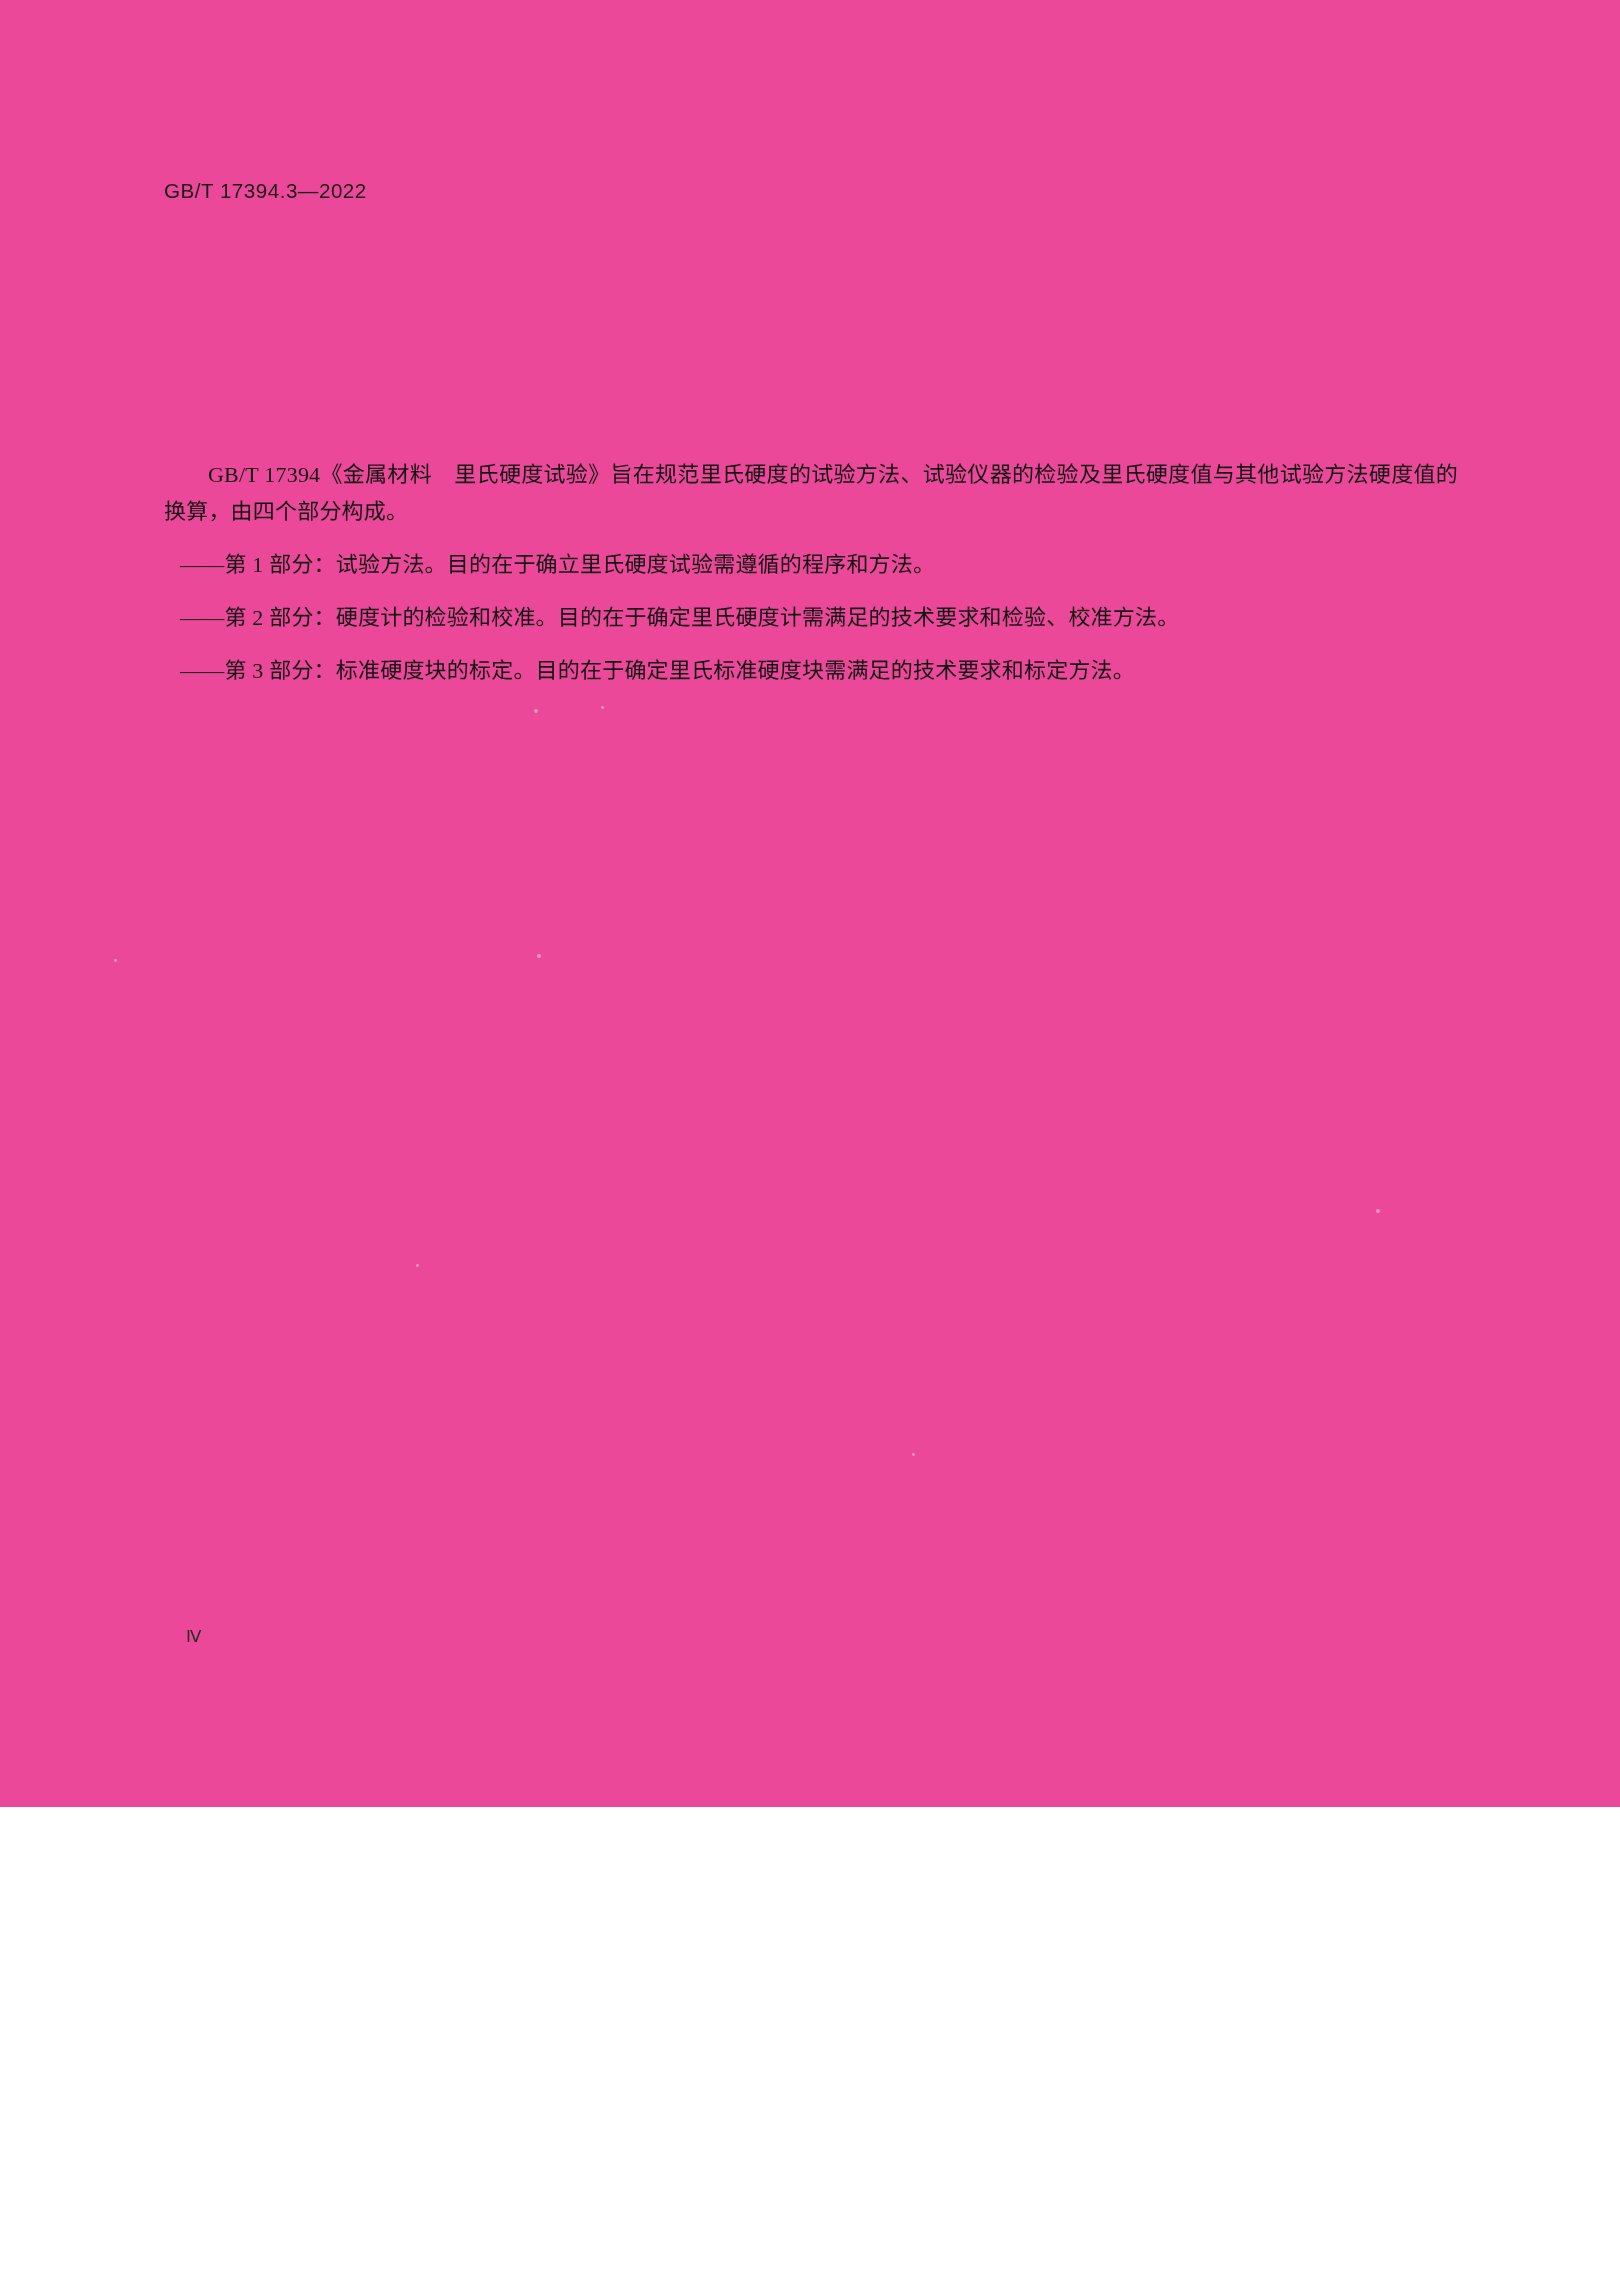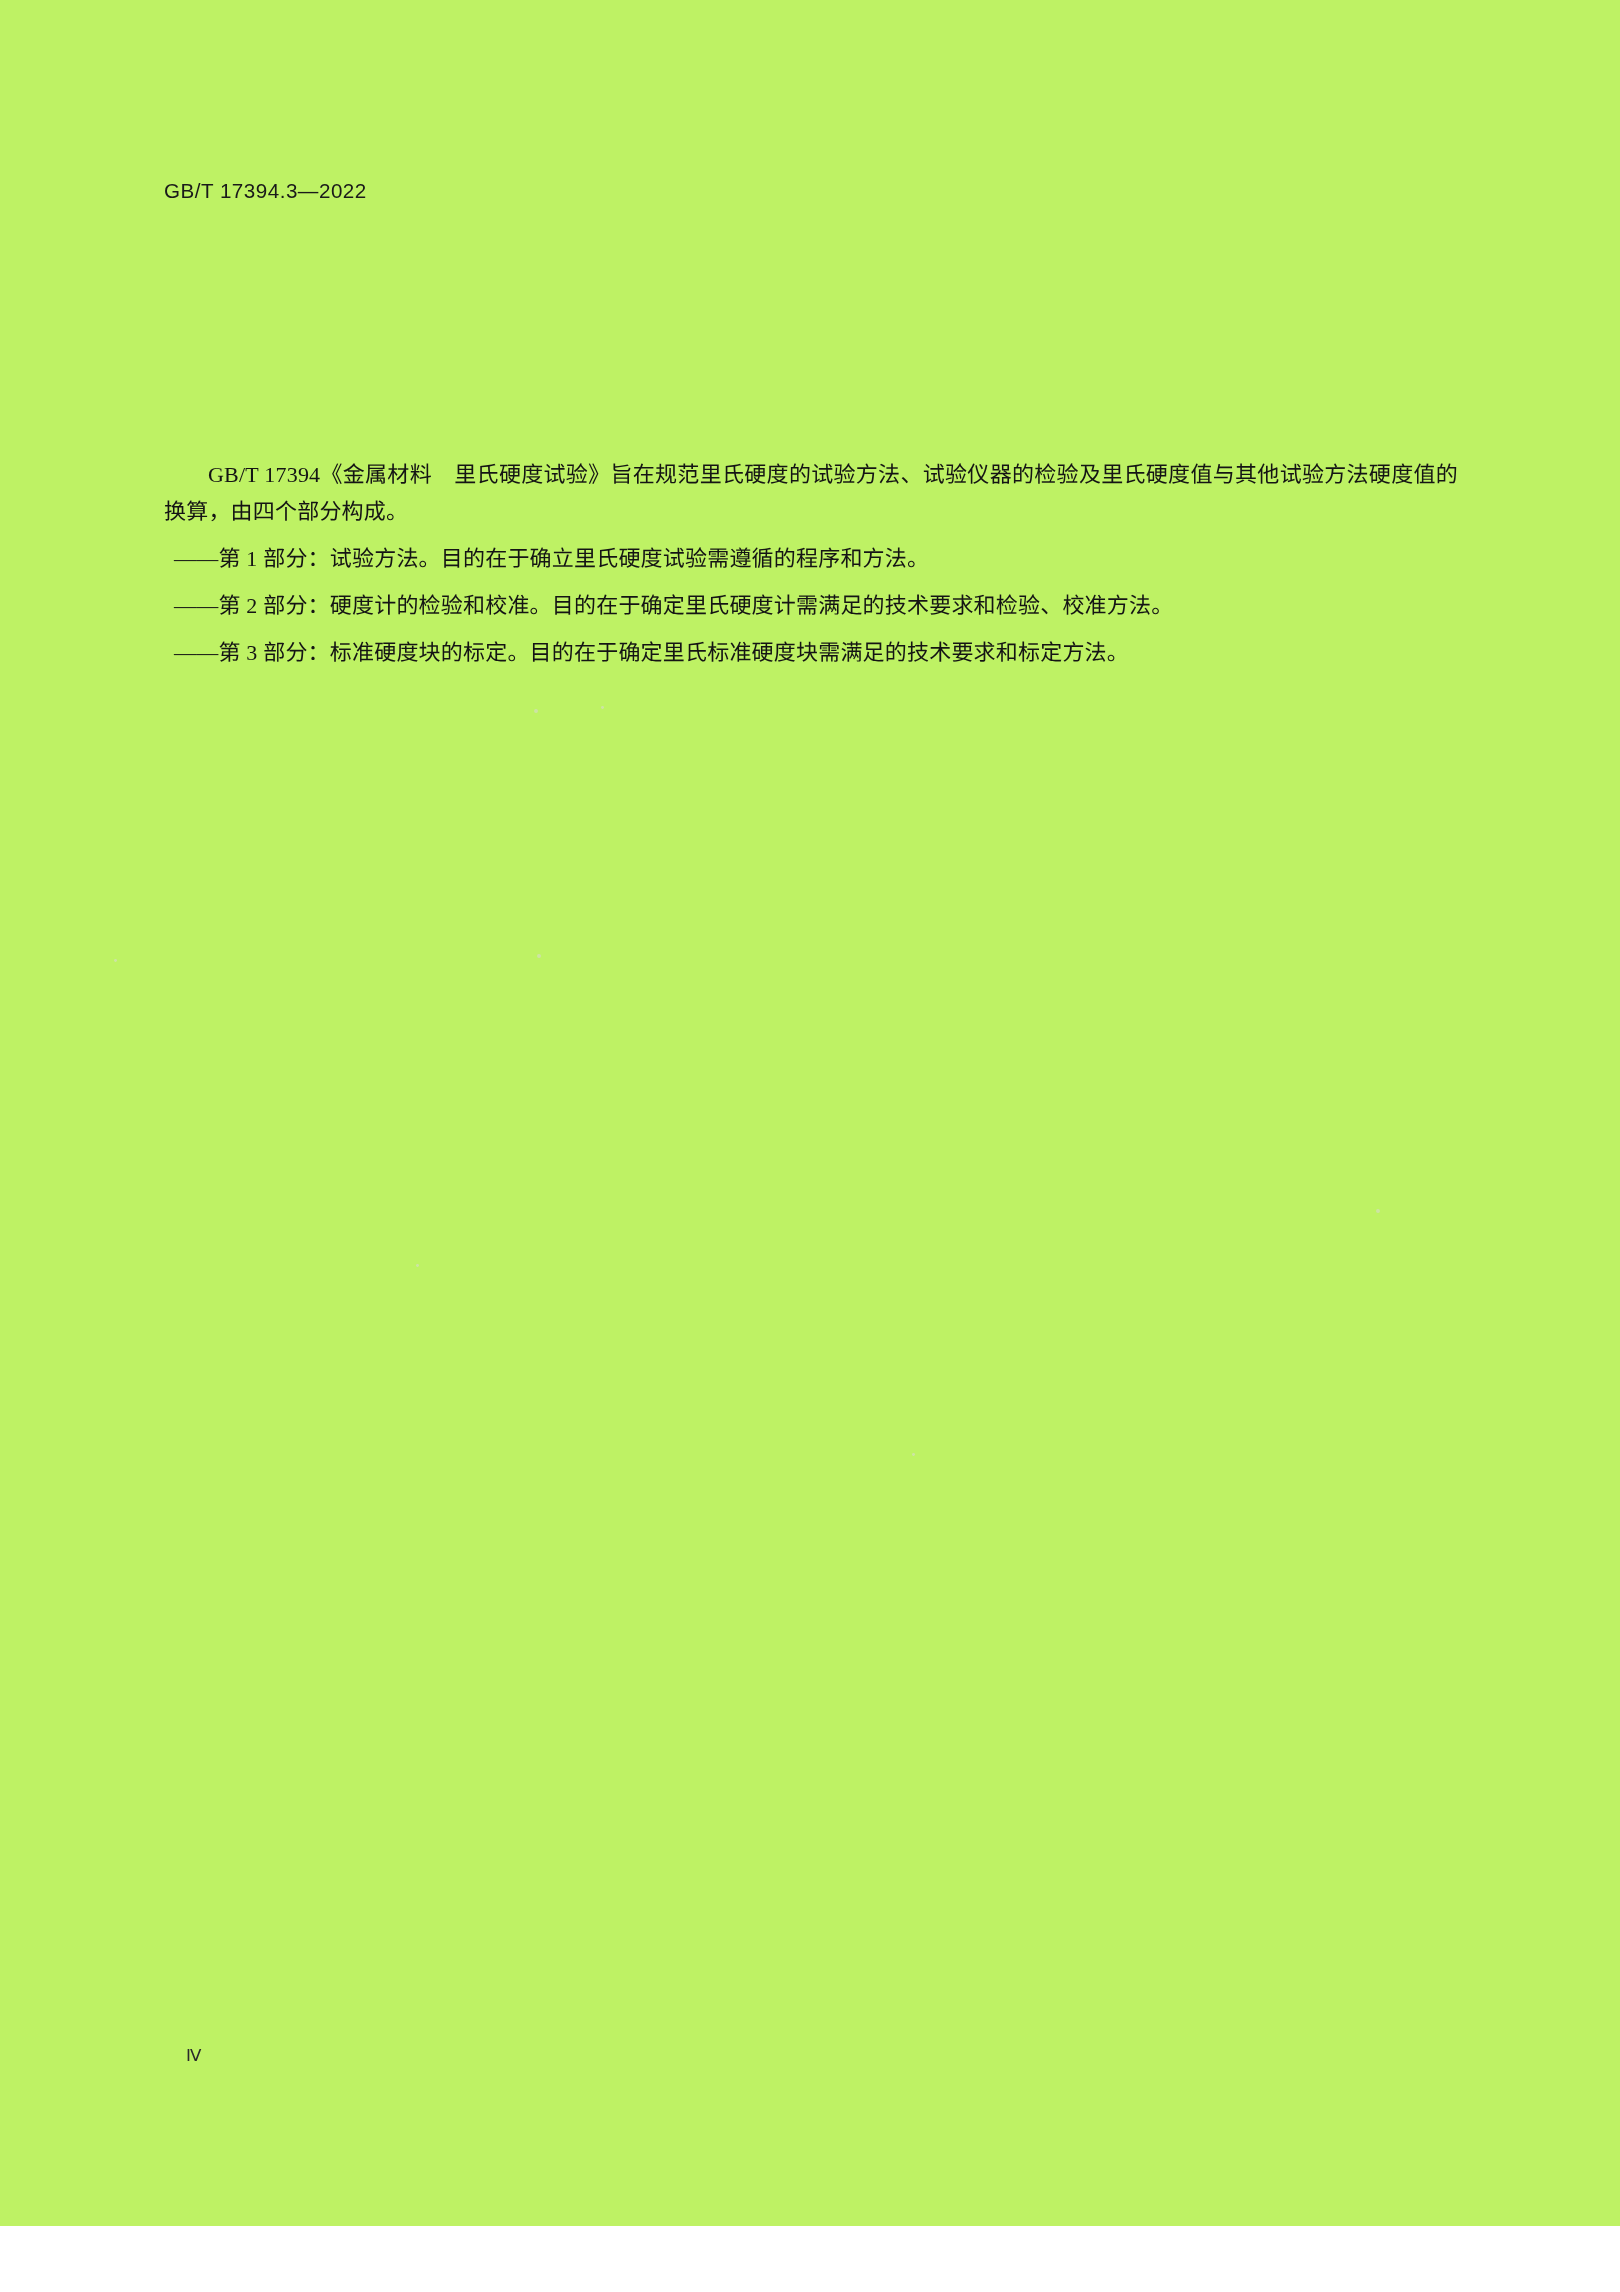--- a/index.html
+++ b/index.html
@@ -8,23 +8,23 @@
     padding: 0;
     background: #ffffff;
   }
   body {
     font-family: "Liberation Serif", "DejaVu Serif", serif;
     color: #1a1a1a;
   }
   .page {
     position: relative;
     width: 1620px;
-    height: 2226px;
+    height: 1807px;
     margin: 0 auto;
-    background: #bef264;
+    background: #ec4899;
     overflow: hidden;
   }
   .header-code {
     position: absolute;
     top: 179px;
     left: 164px;
     font-family: "Liberation Sans", "DejaVu Sans", sans-serif;
     font-size: 20.6px;
     letter-spacing: 0.5px;
     color: #1a1a1a;
@@ -52,21 +52,21 @@
     line-height: 37px;
     color: #141414;
   }
   .para {
     text-indent: 2em;
     text-align: justify;
     margin: 0 0 2px 0;
     letter-spacing: 0.2px;
   }
   .list-item {
-    margin: 10px;
+    margin: 16px;
     padding-left: 84px;
     text-indent: -84px;
     text-align: justify;
     letter-spacing: 0.2px;
   }
   .footer-page {
     position: absolute;
     bottom: 160px;
     left: 186px;
     font-family: "Liberation Sans", "DejaVu Sans", sans-serif;

